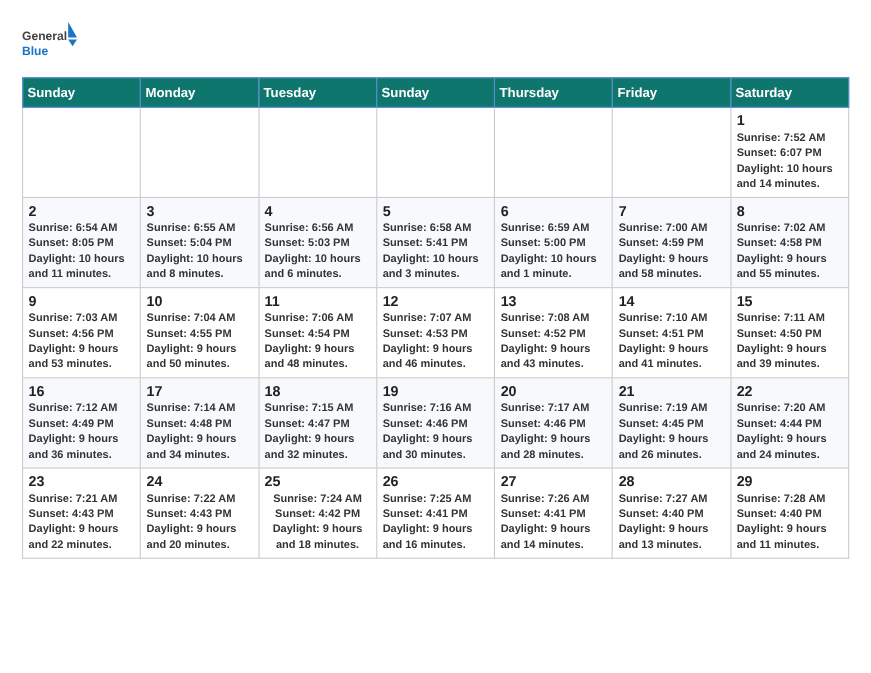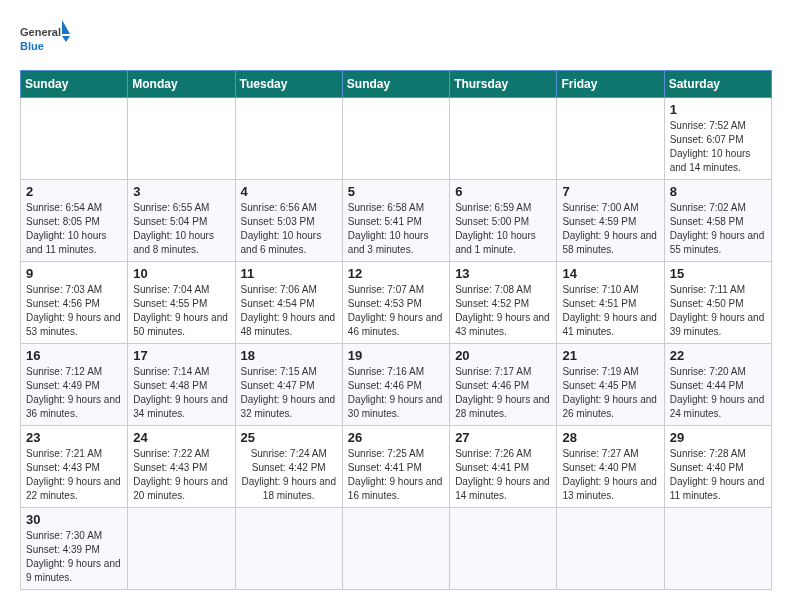--- a/index.html
+++ b/index.html
@@ -60,20 +60,21 @@
       font-size: 13px;
       font-weight: bold;
       color: #222;
       display: block;
       margin-bottom: 2px;
     }
     .day-info {
       font-size: 10px;
       line-height: 1.4;
       color: #333;
+      font-weight: bold;
     }
     tr:nth-child(even) td { background-color: #f7f9fc; }
     tr:nth-child(odd) td { background-color: #fff; }
     
     thead tr th { background-color: #3a7fd5; }
   </style>
 </head>
 <body>
 
 <div class="header">
@@ -287,28 +288,14 @@
 Sunset: 4:40 PM
 Daylight: 9 hours and 13 minutes.</div>
         </td>
         <td>
           <span class="day-number">29</span>
           <div class="day-info" style="white-space: pre-line;">Sunrise: 7:28 AM
 Sunset: 4:40 PM
 Daylight: 9 hours and 11 minutes.</div>
         </td>
       </tr>
-      <tr>
-        <td>
-          <span class="day-number">30</span>
-          <div class="day-info" style="white-space: pre-line;">Sunrise: 7:30 AM
-Sunset: 4:39 PM
-Daylight: 9 hours and 9 minutes.</div>
-        </td>
-        <td></td>
-        <td></td>
-        <td></td>
-        <td></td>
-        <td></td>
-        <td></td>
-      </tr>
     </tbody>
 </table>
 
 </body></html>

